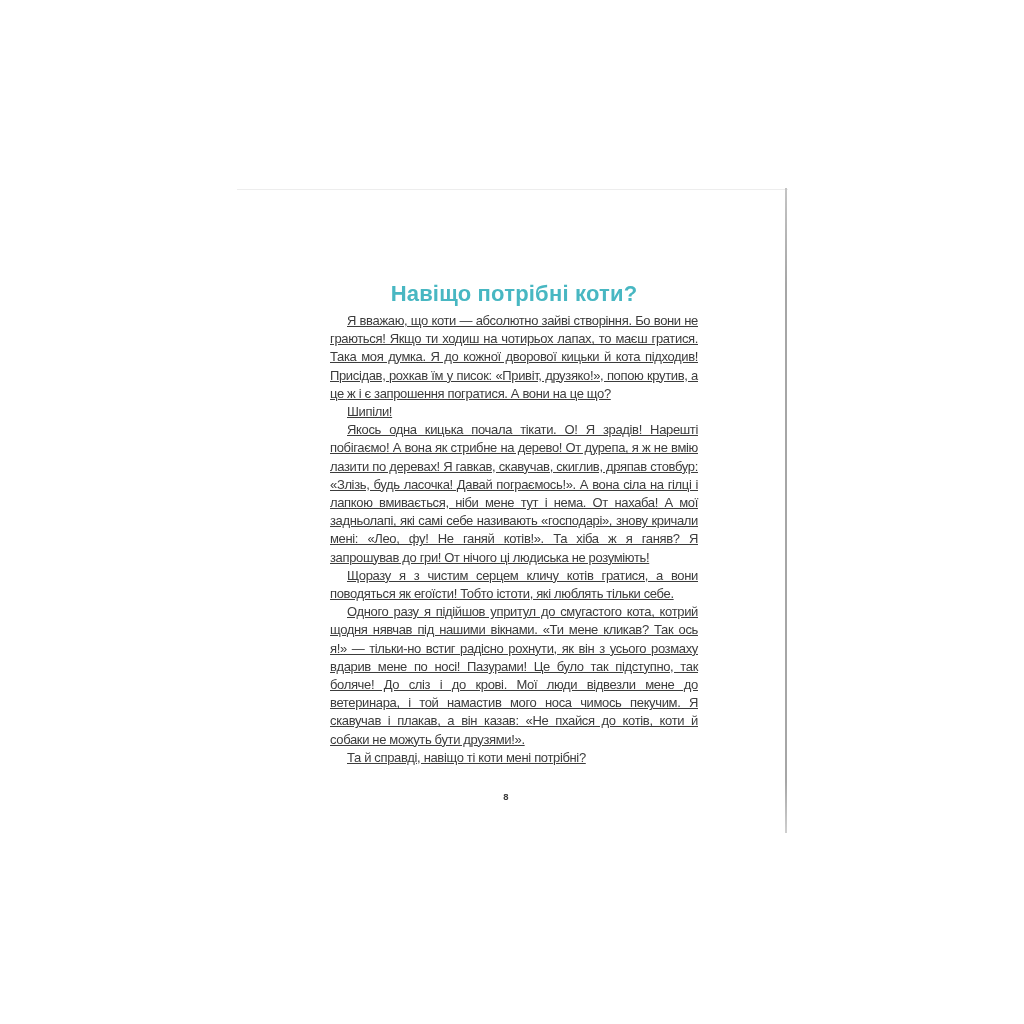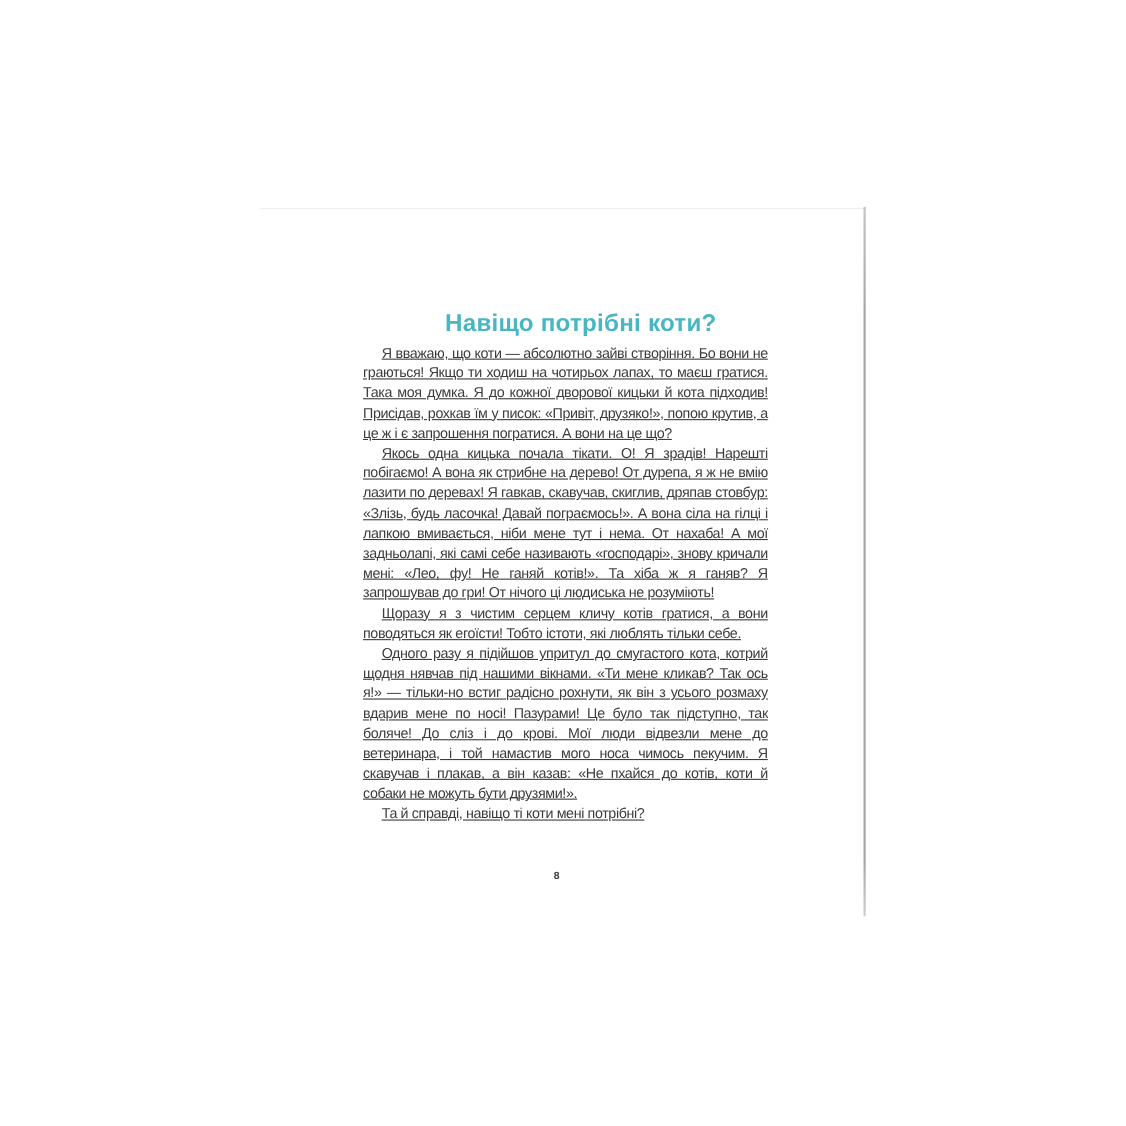--- a/index.html
+++ b/index.html
@@ -28,21 +28,21 @@
   .page-edge-line {
     position: absolute;
     left: 785px;
     top: 188px;
     width: 2px;
     height: 645px;
     background: linear-gradient(to bottom, #c4c4c4, #a6a6a6 15%, #a6a6a6 92%, #cfcfcf);
   }
   .chapter-title {
     position: absolute;
-    left: 344px;
+    left: 330px;
     top: 266px;
     width: 368px;
     text-align: center;
     font-size: 22px;
     font-weight: 800;
     letter-spacing: 0.2px;
     color: #48b7c2;
   }
   .story-text {
     position: absolute;
@@ -77,20 +77,21 @@
 <div class="canvas">
 
   <div class="header-rule"></div>
 
   <div class="page-edge-line"></div>
 
   <h1 class="chapter-title">Навіщо потрібні коти?</h1>
 
   <div class="story-text">
       <p class="para">Я вважаю, що коти — абсолютно зайві створіння. Бо вони не граються! Якщо ти ходиш на чотирьох лапах, то маєш гратися. Така моя думка. Я до кожної дворової кицьки й кота підходив! Присідав, рохкав їм у писок: «Привіт, друзяко!», попою крутив, а це ж і є запрошення погратися. А вони на це що?</p>
+      <p class="para">Шипіли!</p>
       <p class="para">Якось одна кицька почала тікати. О! Я зрадів! Нарешті побігаємо! А вона як стрибне на дерево! От дурепа, я ж не вмію лазити по деревах! Я гавкав, скавучав, скиглив, дряпав стовбур: «Злізь, будь ласочка! Давай пограємось!». А вона сіла на гілці і лапкою вмивається, ніби мене тут і нема. От нахаба! А мої задньолапі, які самі себе називають «господарі», знову кричали мені: «Лео, фу! Не ганяй котів!». Та хіба ж я ганяв? Я запрошував до гри! От нічого ці людиська не розуміють!</p>
       <p class="para">Щоразу я з чистим серцем кличу котів гратися, а вони поводяться як егоїсти! Тобто істоти, які люблять тільки себе.</p>
       <p class="para">Одного разу я підійшов упритул до смугастого кота, котрий щодня нявчав під нашими вікнами. «Ти мене кликав? Так ось я!» — тільки-но встиг радісно рохнути, як він з усього розмаху вдарив мене по носі! Пазурами! Це було так підступно, так боляче! До сліз і до крові. Мої люди відвезли мене до ветеринара, і той намастив мого носа чимось пекучим. Я скавучав і плакав, а він казав: «Не пхайся до котів, коти й собаки не можуть бути друзями!».</p>
       <p class="para">Та й справді, навіщо ті коти мені потрібні?</p>
     </div>
 
   <div class="page-number">8</div>
 
 </div>
 

